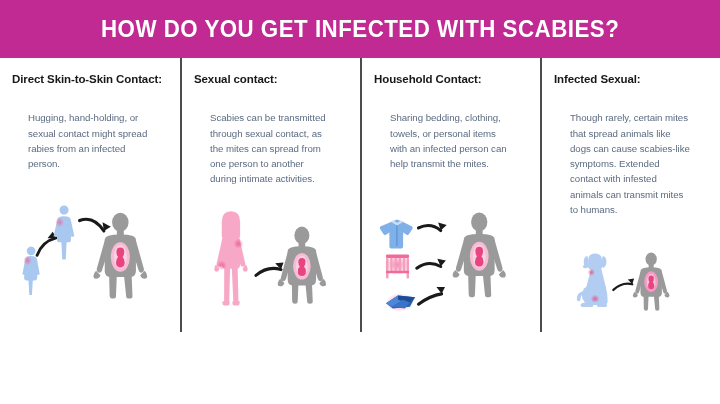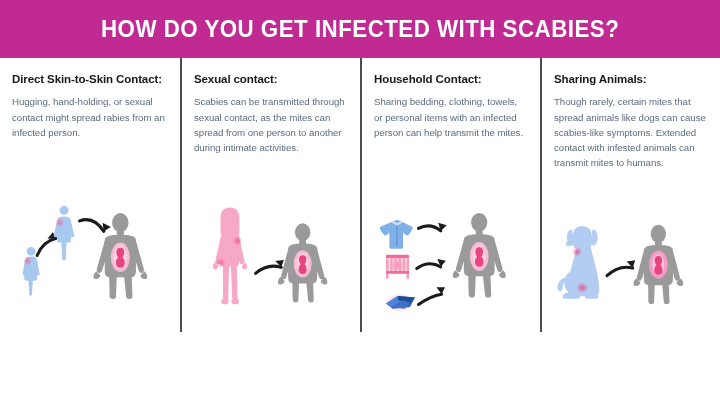--- a/index.html
+++ b/index.html
@@ -71,21 +71,21 @@
     font-weight: bold;
     line-height: 1.32;
     letter-spacing: -0.1px;
     margin: 0 0 7px 0;
   }
   .col-body {
     color: #5b6b80;
     font-size: 9.7px;
     line-height: 1.58;
     letter-spacing: -0.05px;
-    margin: 0;
+    margin: 16px;
   }
 
   .illustration {
     flex: 1 1 auto;
     position: relative;
     margin-top: 4px;
   }
   .illu-svg {
     position: absolute;
     left: 0;
@@ -288,21 +288,21 @@
             <ellipse cx="123" cy="62" rx="11" ry="17" fill="#f7bcd5"></ellipse>
             <ellipse cx="123" cy="62" rx="7.5" ry="13.5" fill="#f8d3e3"></ellipse>
             <path d="M123 51 q4.5 0 4.5 5 q0 4 -2 6 q2.5 2 2.5 6.5 q0 5.5 -5 5.5
                      q-5 0 -5 -5.5 q0 -4.5 2.5 -6.5 q-2 -2 -2 -6 q0 -5 4.5 -5 Z" fill="#e8457f"></path>
           </g>
         </svg>
       </div>
     </div>
 
     <div class="column">
-      <h2 class="col-heading">Sharing Animals:</h2>
+      <h2 class="col-heading">Infected Sexual:</h2>
       <p class="col-body">Though rarely, certain mites that spread animals like dogs can cause scabies-like symptoms. Extended contact with infested animals can transmit mites to humans.</p>
       <div class="illustration">
         <svg class="illu-svg" viewBox="0 0 180 150" preserveAspectRatio="xMidYMax meet">
           <defs>
             <radialGradient id="c4halo" cx="50%" cy="50%" r="50%">
               <stop offset="0%" stop-color="#e8457f" stop-opacity="0.8"></stop>
               <stop offset="100%" stop-color="#e8457f" stop-opacity="0"></stop>
             </radialGradient>
           </defs>
 

